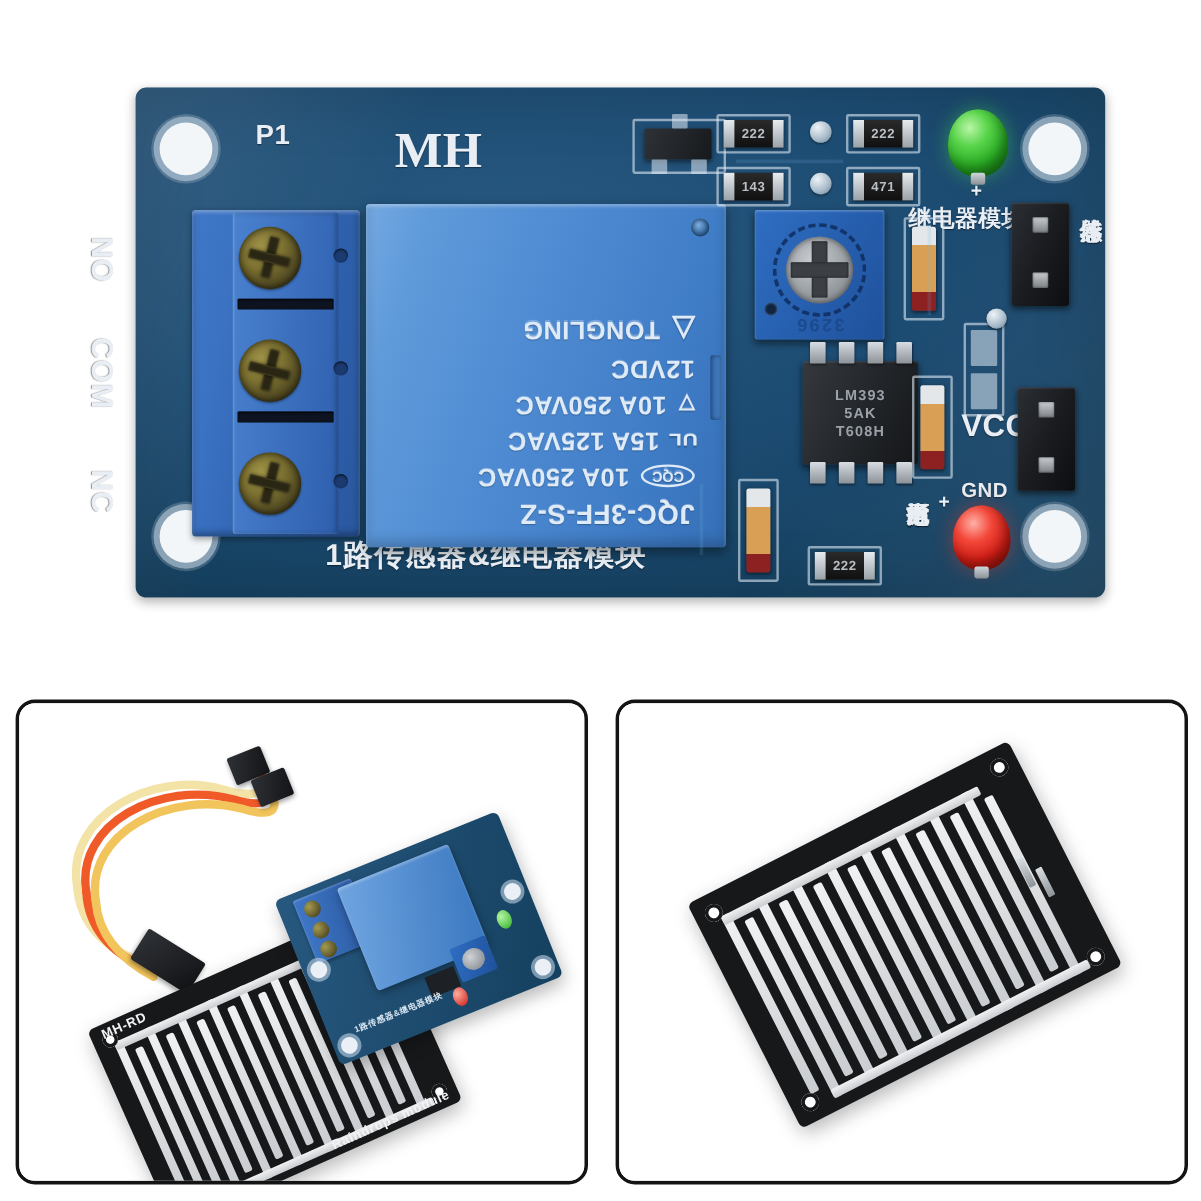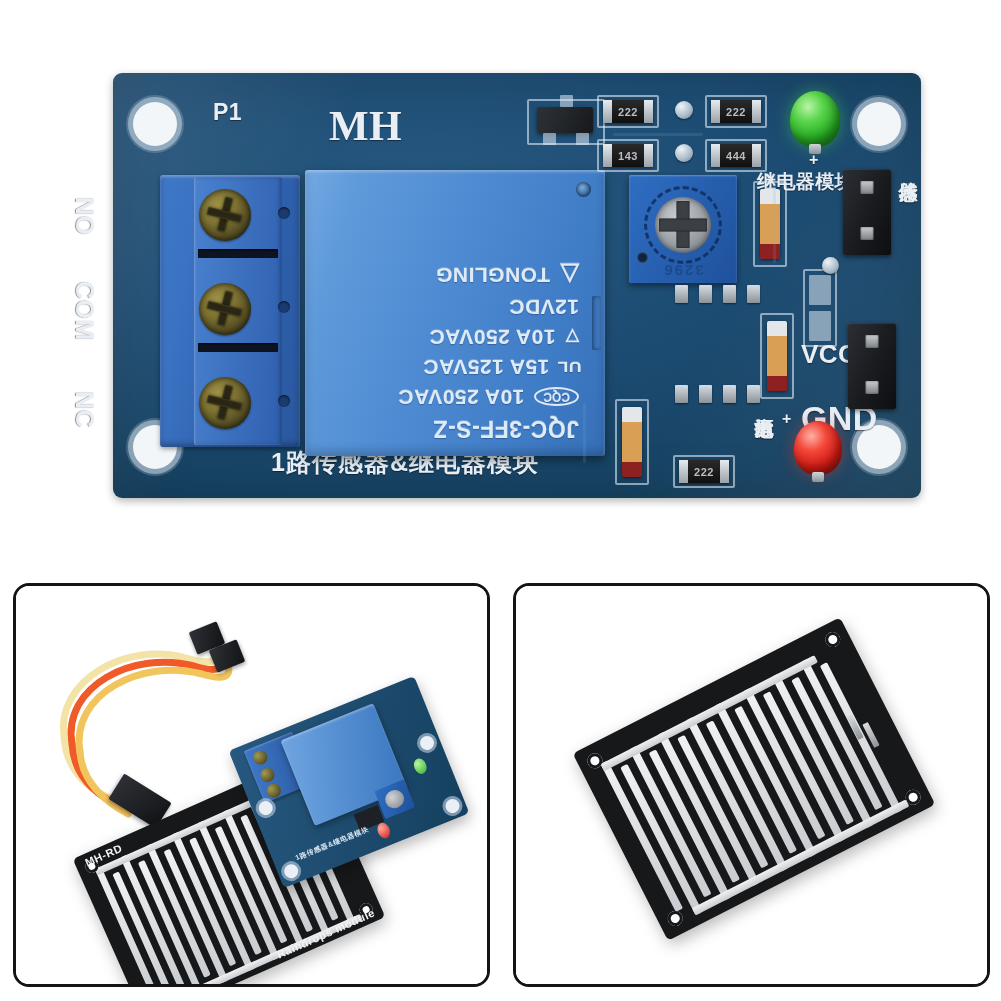--- a/index.html
+++ b/index.html
@@ -287,21 +287,21 @@
     <div class="padring" style="left:484px; top:66px; width:62px; height:33px;"></div>
     <div class="res" style="left:490px; top:71px; width:50px; height:23px;">
       <span class="cap l"></span>
         <span>143</span>
         <span class="cap r"></span>
     </div>
 
     <div class="padring" style="left:592px; top:66px; width:62px; height:33px;"></div>
     <div class="res" style="left:598px; top:71px; width:50px; height:23px;">
       <span class="cap l"></span>
-        <span>444</span>
+        <span>471</span>
         <span class="cap r"></span>
     </div>
 
     <div class="via" style="left:562px; top:28px; width:18px; height:18px;"></div>
     <div class="via" style="left:562px; top:71px; width:18px; height:18px;"></div>
 
     <div class="led green" style="left:677px; top:18px; width:50px; height:56px;">
       <span class="lead"></span>
     </div>
     <div class="silk" style="left:696px; top:78px; font-size:16px; font-weight:700;">+</div>
@@ -316,38 +316,45 @@
     <div class="trimpot" style="left:516px; top:102px; width:108px; height:108px;">
       <div class="gear"></div>
       <div class="dial"></div>
       <div class="pmark"></div>
       <div class="plabel">3296</div>
     </div>
 
     <div class="padring" style="left:640px; top:108px; width:34px; height:86px;"></div>
     <div class="smdcap" style="left:647px; top:116px; width:20px; height:70px;"></div>
 
+    <div class="ic" style="left:556px; top:228px; width:96px; height:86px;">
+      <div class="mark">
+        <span>LM393</span>
+        <span>5AK</span>
+        <span>T608H</span>
+      </div>
+    </div>
     <div class="pin" style="left:562px; top:212px; width:13px; height:18px;"></div>
     <div class="pin" style="left:586px; top:212px; width:13px; height:18px;"></div>
     <div class="pin" style="left:610px; top:212px; width:13px; height:18px;"></div>
     <div class="pin" style="left:634px; top:212px; width:13px; height:18px;"></div>
     <div class="pin" style="left:562px; top:312px; width:13px; height:18px;"></div>
     <div class="pin" style="left:586px; top:312px; width:13px; height:18px;"></div>
     <div class="pin" style="left:610px; top:312px; width:13px; height:18px;"></div>
     <div class="pin" style="left:634px; top:312px; width:13px; height:18px;"></div>
 
     <div class="padring" style="left:690px; top:196px; width:34px; height:78px;"></div>
     <div class="pad" style="left:696px; top:202px; width:22px; height:30px;"></div>
     <div class="pad" style="left:696px; top:238px; width:22px; height:30px;"></div>
 
     <div class="padring" style="left:647px; top:240px; width:34px; height:86px;"></div>
     <div class="smdcap" style="left:654px; top:248px; width:20px; height:70px;"></div>
 
     <div class="silk" style="left:688px; top:266px; font-size:26px; font-weight:700;">VCC</div>
-    <div class="silk" style="left:688px; top:326px; font-size:34px; font-weight:700;">GND</div>
+    <div class="silk" style="left:688px; top:326px; font-size:17px; font-weight:700;">GND</div>
 
     <div class="hdr" style="left:735px; top:250px; width:48px; height:86px;">
       <div class="sq" style="top:12px;"></div>
       <div class="sq" style="top:58px;"></div>
     </div>
 
     <div class="via" style="left:709px; top:184px; width:17px; height:17px;"></div>
 
     <div class="led red" style="left:681px; top:348px; width:48px; height:54px;">
       <span class="lead"></span>

